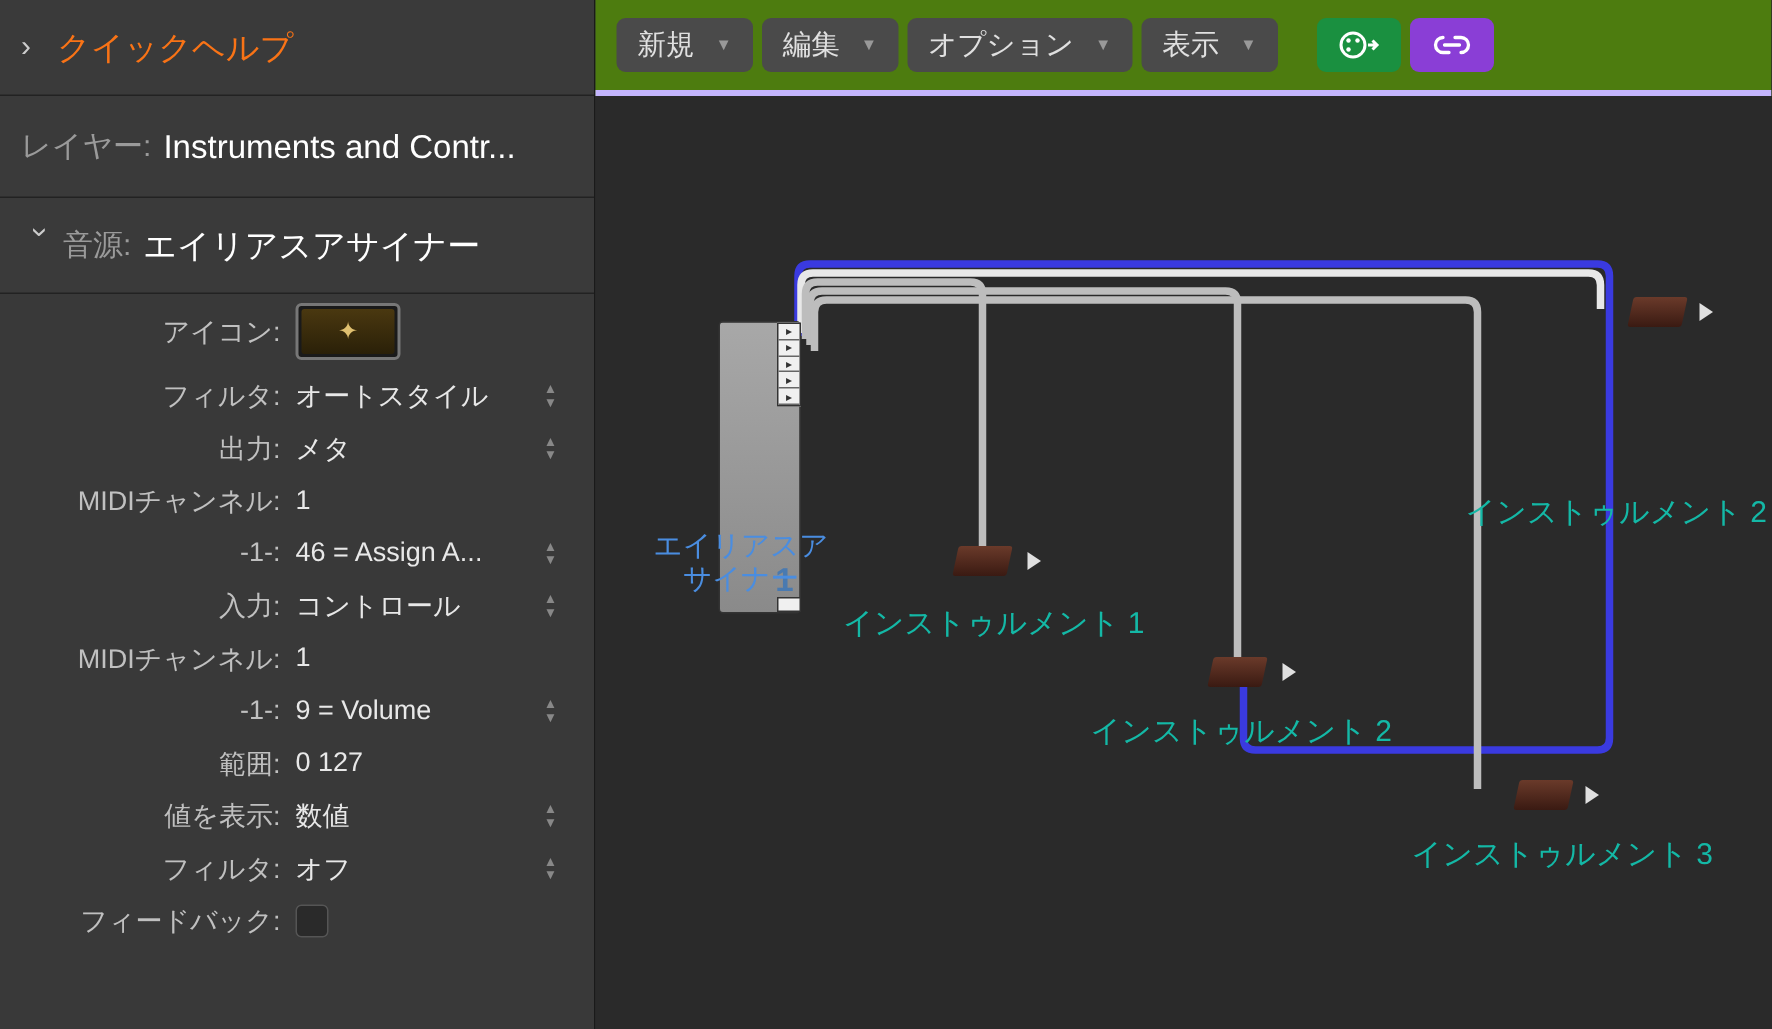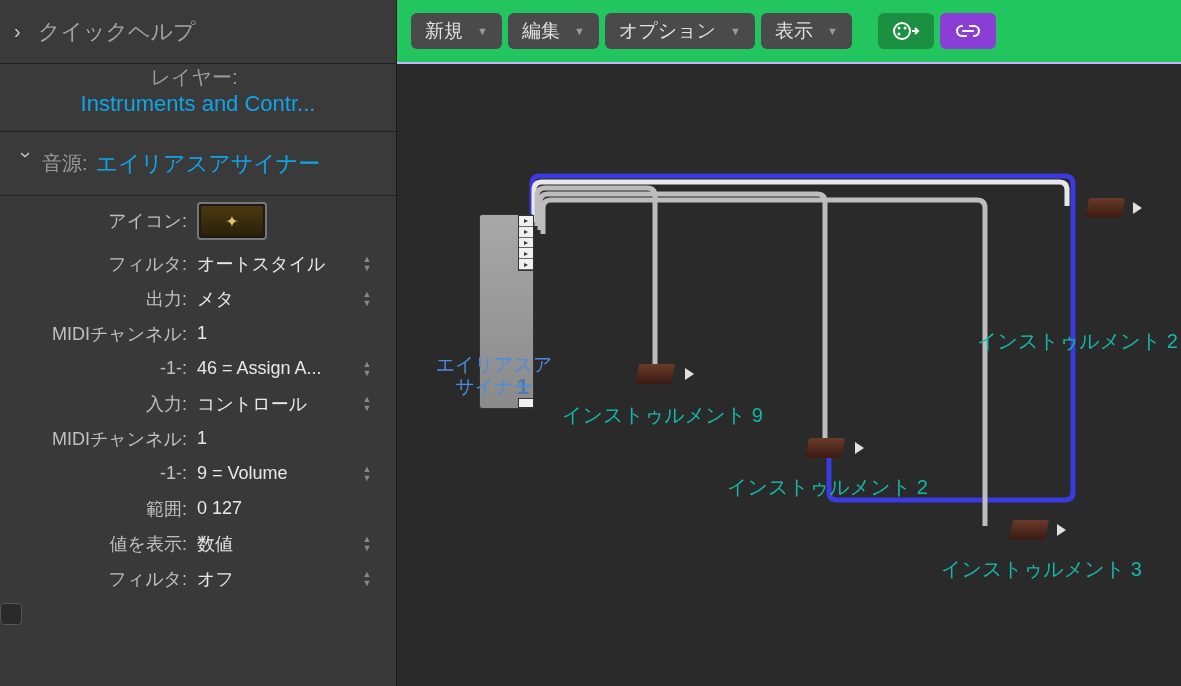--- a/index.html
+++ b/index.html
@@ -21,25 +21,25 @@
   position:absolute; left:397px; top:0; right:0; height:686px;
   background:#2a2a2a;
 }
 
 .hdr-row {
   display:flex; align-items:center; height:64px;
   border-bottom:1px solid #222;
   padding-left:14px; padding-right:14px;
   background:#3a3a3a;
 }
-.hdr-row.layer { height:68px;flex-direction:column; }
+.hdr-row.layer { height:68px; }
 .hdr-row .chev { width:24px; color:#ccc; font-size:20px; }
-.hdr-row .title { font-size:22px; font-weight:500; color:#a3a3a3; white-space:nowrap; overflow:hidden; text-overflow:ellipsis; }
+.hdr-row .title { font-size:22px; font-weight:500; color:#f97316; white-space:nowrap; overflow:hidden; text-overflow:ellipsis; }
 .hdr-row .lbl { color:#9a9a9a; font-size:20px; margin-right:8px; }
-.hdr-row .val { color:#0ea5e9; font-size:22px; white-space:nowrap; overflow:hidden; text-overflow:ellipsis; }
+.hdr-row .val { color:#ffffff; font-size:22px; white-space:nowrap; overflow:hidden; text-overflow:ellipsis; }
 
 .props { flex:1; overflow:hidden; background:#393939; }
 .prop-row {
   display:flex; align-items:center; height:35px;
   padding-right:22px;
 }
 .prop-lbl {
   width:197px; text-align:right; color:#c0c0c0; font-size:18px;
   padding-right:10px;
 }
@@ -67,22 +67,22 @@
   color:#e0c070; font-size:16px;
 }
 .checkbox {
   width:22px; height:22px; background:#2a2a2a;
   border:1px solid #555; border-radius:4px;
 }
 
 .toolbar {
   height:64px; display:flex; align-items:center; gap:6px;
   padding:0 14px;
-  border-bottom:2px solid #c4b5fd;
-  background:#22c55e;
+  border-bottom:4px solid #c4b5fd;
+  background:#4d7c0f;
 }
 .tb-btn {
   height:36px; padding:0 14px;
   background:#4a4a4a; border-radius:6px;
   display:flex; align-items:center; gap:10px;
   color:#e0e0e0; font-size:19px;
   cursor:pointer;
 }
 .tb-btn .dd { color:#999; font-size:11px; margin-left:4px; }
 .tb-icon-btn {
@@ -246,20 +246,21 @@
       <div class="prop-lbl">フィルタ:</div>
       <div class="prop-val">
           <span>オフ</span>
           <span class="stepper">
             <div>▲</div>
             <div>▼</div>
           </span>
         </div>
     </div>
     <div class="prop-row">
+      <div class="prop-lbl">フィードバック:</div>
       <div class="prop-val">
           <div class="checkbox"></div>
         </div>
     </div>
   </div>
 </div>
 
 <div class="main">
   <div class="toolbar">
     <div class="tb-btn">
@@ -317,21 +318,21 @@
           <div>▸</div>
           <div>▸</div>
       </div>
       <div class="num">1</div>
       <div class="handle"></div>
     </div>
     <div class="node-label" style="left:32px; top:290px">エイリアスアサイナー</div>
 
     <div class="inst-icon" style="left:240px; top:300px"></div>
     <div class="inst-tri" style="left:288px; top:304px"></div>
-    <div class="inst-lbl" style="left:165px; top:338px">インストゥルメント 9</div>
+    <div class="inst-lbl" style="left:165px; top:338px">インストゥルメント 1</div>
 
     <div class="inst-icon" style="left:410px; top:374px"></div>
     <div class="inst-tri" style="left:458px; top:378px"></div>
     <div class="inst-lbl" style="left:330px; top:410px">インストゥルメント 2</div>
 
     <div class="inst-icon" style="left:614px; top:456px"></div>
     <div class="inst-tri" style="left:660px; top:460px"></div>
     <div class="inst-lbl" style="left:544px; top:492px">インストゥルメント 3</div>
 
     <div class="inst-icon" style="left:690px; top:134px"></div>

